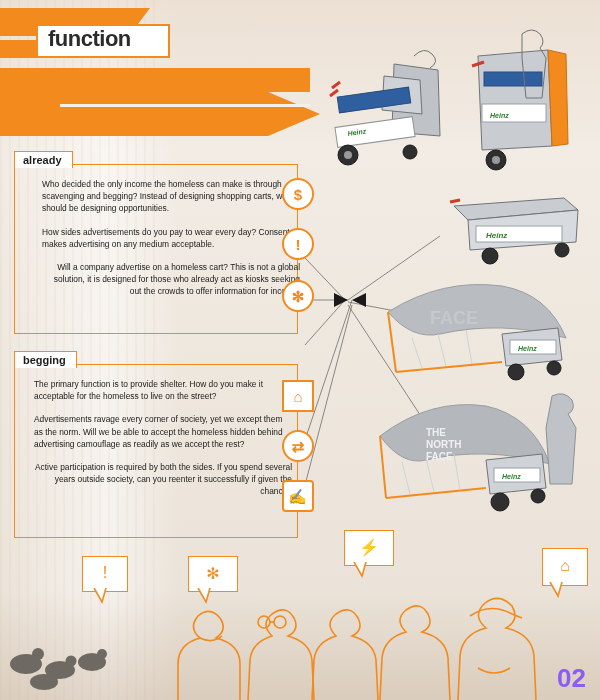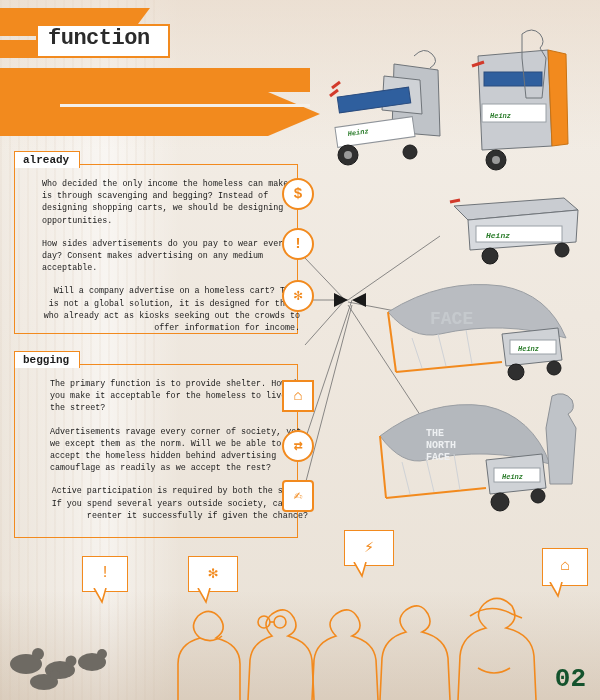--- a/index.html
+++ b/index.html
@@ -3,21 +3,21 @@
 <meta charset="utf-8">
 <style>
   html,body{margin:0;padding:0;}
   body{
     width:600px;height:700px;
     background:#f2ece4;
     font-family:"Liberation Sans", sans-serif;
     position:relative;
     overflow:hidden;
   }
-  .page{position:absolute;inset:0;overflow:hidden;font-family:Liberation Mono, monospace;}
+  .page{position:absolute;inset:0;overflow:hidden;}
 
   
   .bg-base{position:absolute;inset:0;
     background:
       linear-gradient(90deg, rgba(255,255,255,0) 0%, rgba(255,255,255,0.55) 18%, rgba(255,255,255,0) 30%),
       linear-gradient(180deg,#f4efe8 0%,#efe8df 45%,#e9e1d6 100%);
   }
   .bg-stripes{position:absolute;left:0;top:0;width:160px;height:700px;
     background:repeating-linear-gradient(90deg, rgba(210,190,170,.25) 0px, rgba(210,190,170,.25) 2px, rgba(0,0,0,0) 2px, rgba(0,0,0,0) 9px);
     opacity:.5;}
@@ -57,21 +57,21 @@
 
   
   .lines{position:absolute;left:0;top:0;width:600px;height:700px;pointer-events:none;}
 
   
   .illus{position:absolute;}
   .bubble{position:absolute;background:#ffffff;border:1.6px solid #f28a1e;}
   .bubble .glyph{position:absolute;left:0;right:0;top:50%;transform:translateY(-55%);
     text-align:center;font-size:16px;color:#f28a1e;}
 
-  .pagenum{position:absolute;right:14px;bottom:6px;font-size:26px;font-weight:bold;color:#14532d;}
+  .pagenum{position:absolute;right:14px;bottom:6px;font-size:26px;font-weight:bold;color:#8b5cf6;}
 </style>
 </head>
 <body>
 
 <div class="page">
 
   <div class="bg-base"></div>
   <div class="bg-stripes"></div>
   <div class="bg-topband"></div>
   <div class="bg-bottomband"></div>
@@ -112,21 +112,21 @@
   </div>
   <div class="icon-badge" style="left:282px;top:228px;">
     <span class="glyph">!</span>
   </div>
   <div class="icon-badge" style="left:282px;top:280px;">
     <span class="glyph">✻</span>
   </div>
 
   <div class="panel" style="left:14px;top:364px;width:282px;height:172px;"></div>
   <div class="panel-tab" style="left:14px;top:351px;">begging</div>
-  <div class="panel-body" style="left:22px;top:368px;width:258px;">
+  <div class="panel-body" style="left:6px;top:368px;width:258px;">
     <p class="para">The primary function is to provide shelter.  How do you make it acceptable for the homeless to live on the street?</p>
     <p class="para">Advertisements ravage every corner of society, yet we except them as the norm.  Will we be able to accept the homeless hidden behind advertising camouflage as readily as we accept the rest?</p>
     <p class="para">Active participation is required by both the sides.   If you spend several years outside society, can you reenter it successfully if given the chance?</p>
   </div>
   <div class="icon-sq" style="left:282px;top:380px;">
     <span class="glyph">⌂</span>
   </div>
   <div class="icon-badge" style="left:282px;top:430px;">
     <span class="glyph">⇄</span>
   </div>

